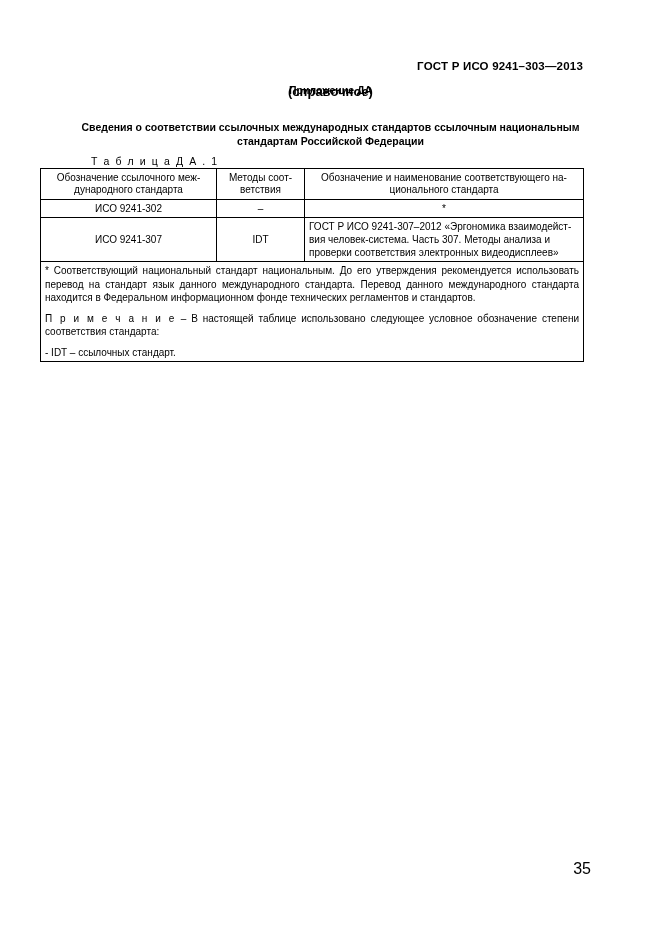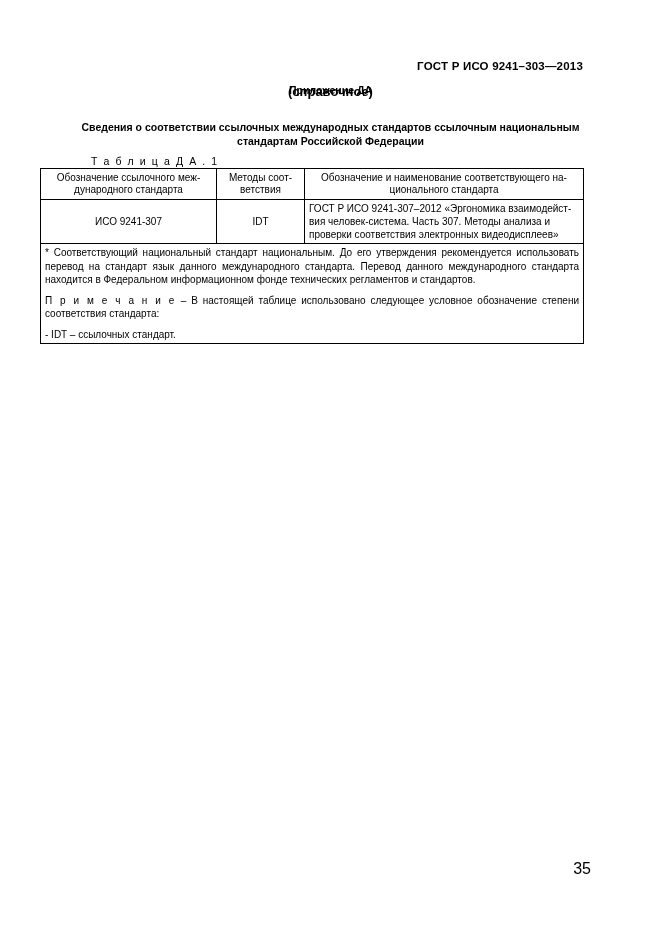--- a/index.html
+++ b/index.html
@@ -147,20 +147,25 @@
           <span>ветствия</span>
         </td>
         <td>
           <span>Обозначение и наименование соответствующего на-</span><br>
           <span>ционального стандарта</span>
         </td>
       </tr>
     </thead>
     <tbody>
       <tr>
+        <td class="c1">ИСО 9241-302</td>
+        <td class="c2">–</td>
+        <td class="c3 center">*</td>
+      </tr>
+      <tr>
         <td class="c1">ИСО 9241-307</td>
         <td class="c2">IDT</td>
         <td class="c3">
           <span>ГОСТ Р ИСО 9241-307–2012 «Эргономика взаимодейст-</span><br>
           <span>вия человек-система.  Часть 307. Методы анализа и</span><br>
           <span>проверки соответствия электронных видеодисплеев»</span>
         </td>
       </tr>
       <tr>
         <td class="notes-cell" colspan="3">

